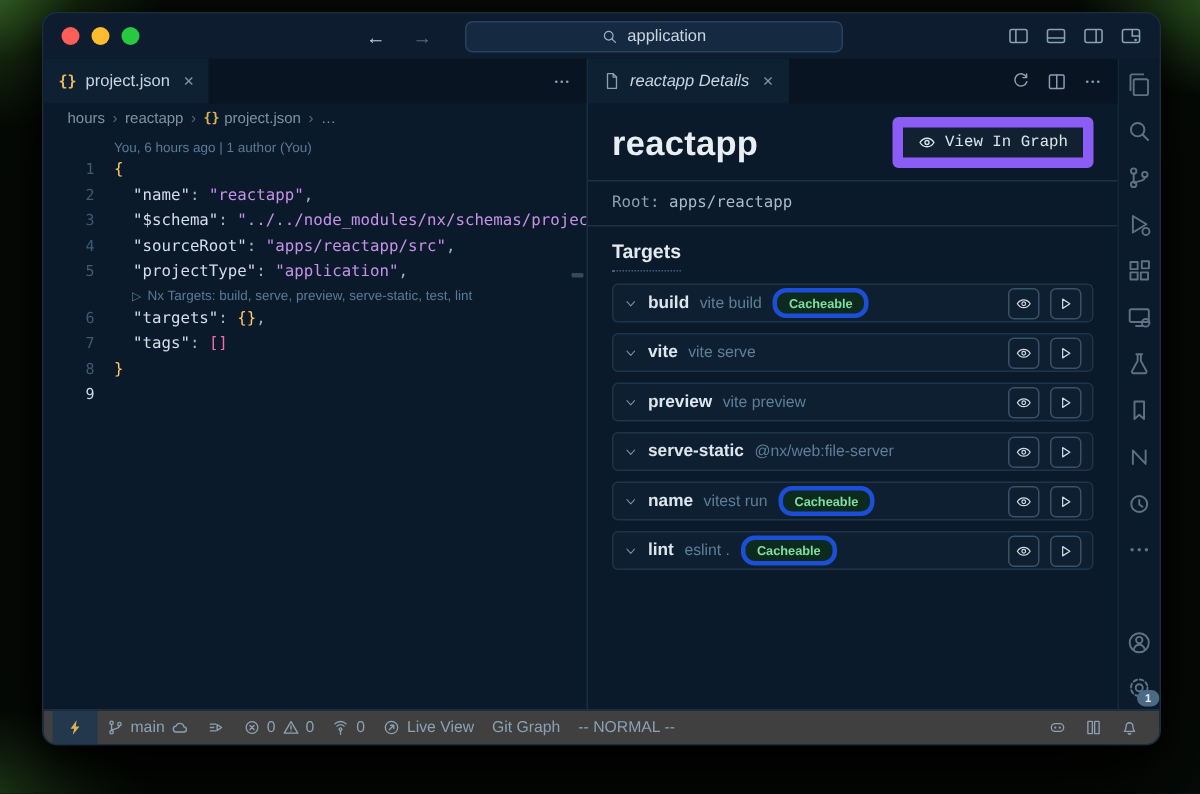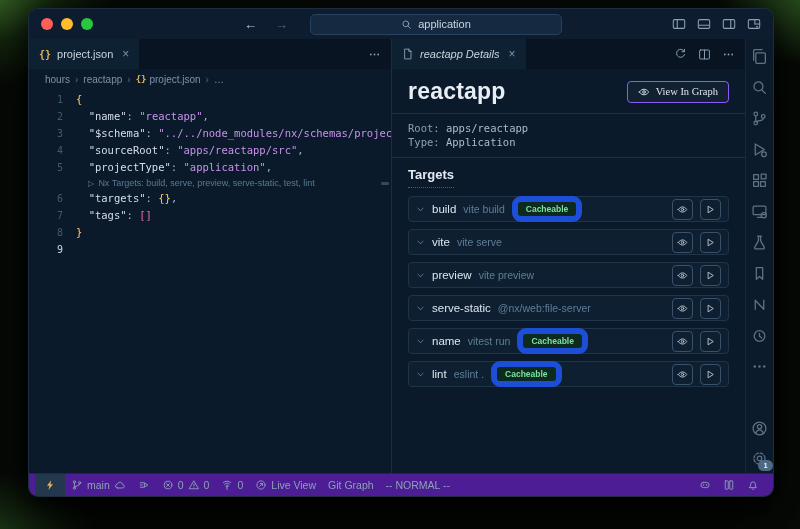--- a/index.html
+++ b/index.html
@@ -65,49 +65,49 @@
   .tk-key{color:#d6deeb}
   .tk-str{color:#c792ea}
   .tk-brace{color:#ffcb6b}
   .tk-bracket{color:#ef6cb3}
   .tk-punc{color:#9fb3c6}
   .scroll-dash{position:absolute;right:2px;top:93px;width:8px;height:3px;background:#35495d;border-radius:1px}
   
   .panel{flex:1;padding:6px 16px 0;overflow:hidden;color:#d6deeb}
   .panel-header{display:flex;align-items:center;justify-content:space-between;margin-top:3px}
   .panel-header h1{margin:0;font-size:23px;font-weight:600;color:#e8eef4;letter-spacing:.2px}
-  .graph-btn{display:flex;align-items:center;gap:6px;background:rgba(255,255,255,.03);border:1px solid #8b5cf6;
-    border-radius:4px;color:#dce5ee;font-size:10.5px;padding:4px 10px;font-family:Liberation Serif, serif;cursor:default}
+  .graph-btn{display:flex;align-items:center;gap:6px;background:rgba(255,255,255,.03);border:7px solid #8b5cf6;
+    border-radius:4px;color:#dce5ee;font-size:10.5px;padding:4px 10px;font-family:Liberation Mono, monospace;cursor:default}
   .graph-btn svg{width:12px;height:12px}
   .hr{border-top:1px solid #1d3144;margin:8px -16px 7px}
   .meta{font-family:"DejaVu Sans Mono",monospace;font-size:10.5px;line-height:14px}
   .meta-label{color:#8aa0b4}
   .meta-value{color:#a9bccd}
   .targets-heading{font-size:13px;font-weight:700;color:#e3eaf1;margin-top:9px;display:table;
     border-bottom:1px dotted #44607c;padding-bottom:5px}
   .targets{margin-top:8px;display:flex;flex-direction:column;gap:7px}
   .target-row{height:24px;border:1px solid #203448;border-radius:4px;background:#0d1f31;
     display:flex;align-items:center;padding:0 7px;gap:7px}
   .t-chev svg{width:9px;height:9px;color:#7d93a8}
-  .t-name{font-size:11.5px;font-weight:400;color:#dde6ee}
+  .t-name{font-size:11.5px;font-weight:700;color:#dde6ee}
   .t-cmd{font-size:10.5px;color:#5f7e97}
-  .t-badge{font-size:8.5px;font-weight:700;color:#7ddfa2;background:#0c2b1e;border:6px solid #1d4ed8;border-radius:9px;padding:2px 8px}
+  .t-badge{font-size:8.5px;font-weight:700;color:#7ddfa2;background:#0c2b1e;border:3px solid #1d4ed8;border-radius:9px;padding:2px 8px}
   .t-spacer{flex:1}
   .t-btn{width:19px;height:19px;border:1px solid #3a5168;border-radius:4px;color:#cfdae5;display:inline-flex;align-items:center;justify-content:center}
   .t-btn svg{width:11px;height:11px}
   
   .activitybar{flex:0 0 27px;background:#0c1b2c;display:flex;flex-direction:column;align-items:center;padding:9px 0 6px}
   .ab-top{display:flex;flex-direction:column;gap:14px;align-items:center}
   .ab-bottom{margin-top:auto;display:flex;flex-direction:column;gap:13px;align-items:center}
   .ab-item{width:17px;height:17px;color:#5e7285;position:relative}
   .ab-item svg{width:17px;height:17px}
   .ab-badge{position:absolute;right:-5px;bottom:-4px;min-width:11px;height:11px;border-radius:6px;background:#4d6a85;
     color:#e8eff5;font-size:7.5px;display:flex;align-items:center;justify-content:center;padding:0 2px;font-weight:700}
   
-  .statusbar{height:22px;flex:0 0 22px;background:#4c1d95;border-top:1px solid #1a2c3f;display:flex;align-items:center;
+  .statusbar{height:22px;flex:0 0 22px;background:#404040;border-top:1px solid #1a2c3f;display:flex;align-items:center;
     font-size:10.5px;color:#8ca1b4;padding:0 8px 0 6px}
   .sb-left,.sb-right{display:flex;height:100%;align-items:center}
   .sb-right{margin-left:auto}
   .sb-item{display:flex;align-items:center;gap:4px;padding:0 6px;height:100%;white-space:nowrap}
   .sb-item.sb-hl{background:#23384d;padding:0 9px;color:#d8b45a}
   .sb-ic svg{width:12px;height:12px}
 </style>
 </head>
 <body>
 
@@ -194,20 +194,21 @@
             <span class="bc-glyph">{}</span>
             <span>project.json</span>
           </span>
           <span class="bc-sep">›</span>
           <span class="bc-item">
             <span>…</span>
           </span>
         </div>
       <div class="editor">
         <div>
+            <div class="line lens-line"><div class="gutter"></div><div class="lens-text" style="padding-left: 0px;">You, 6 hours ago | 1 author (You)</div></div>
             <div class="line"><div class="gutter">1</div><div class="code-text"><span class="tk-brace">{</span></div></div>
             <div class="line"><div class="gutter">2</div><div class="code-text"><span class="tk-ws">  </span><span class="tk-key">"name"</span><span class="tk-punc">: </span><span class="tk-str">"reactapp"</span><span class="tk-punc">,</span></div></div>
             <div class="line"><div class="gutter">3</div><div class="code-text"><span class="tk-ws">  </span><span class="tk-key">"$schema"</span><span class="tk-punc">: </span><span class="tk-str">"../../node_modules/nx/schemas/project-s</span></div></div>
             <div class="line"><div class="gutter">4</div><div class="code-text"><span class="tk-ws">  </span><span class="tk-key">"sourceRoot"</span><span class="tk-punc">: </span><span class="tk-str">"apps/reactapp/src"</span><span class="tk-punc">,</span></div></div>
             <div class="line"><div class="gutter">5</div><div class="code-text"><span class="tk-ws">  </span><span class="tk-key">"projectType"</span><span class="tk-punc">: </span><span class="tk-str">"application"</span><span class="tk-punc">,</span></div></div>
             <div class="line lens-line"><div class="gutter"></div><div class="lens-text" style="padding-left: 12px;"><span class="lens-play">▷ </span>Nx Targets: build, serve, preview, serve-static, test, lint</div></div>
             <div class="line"><div class="gutter">6</div><div class="code-text"><span class="tk-ws">  </span><span class="tk-key">"targets"</span><span class="tk-punc">: </span><span class="tk-brace">{}</span><span class="tk-punc">,</span></div></div>
             <div class="line"><div class="gutter">7</div><div class="code-text"><span class="tk-ws">  </span><span class="tk-key">"tags"</span><span class="tk-punc">: </span><span class="tk-bracket">[]</span></div></div>
             <div class="line"><div class="gutter">8</div><div class="code-text"><span class="tk-brace">}</span></div></div>
             <div class="line"><div class="gutter active">9</div><div class="code-text"></div></div>
@@ -262,24 +263,20 @@
               </span>
             <span>View In Graph</span>
           </button>
         </div>
         <div class="hr"></div>
         <div class="meta">
           <div class="meta-line">
             <span class="meta-label">Root:</span>
             <span class="meta-value">apps/reactapp</span>
           </div>
-          <div class="meta-line">
-            <span class="meta-label">Type:</span>
-            <span class="meta-value">Application</span>
-          </div>
         </div>
         <div class="hr"></div>
         <div class="targets-heading">Targets</div>
         <div class="targets">
             <div class="target-row">
               <span class="t-chev iph">
                 <svg class="ic" viewBox="0 0 16 16" fill="none" stroke="currentColor" stroke-width="1.2" stroke-linecap="round" stroke-linejoin="round">
                   <polyline points="3.5,5.5 8,10.5 12.5,5.5"></polyline>
                 </svg>
               </span>

